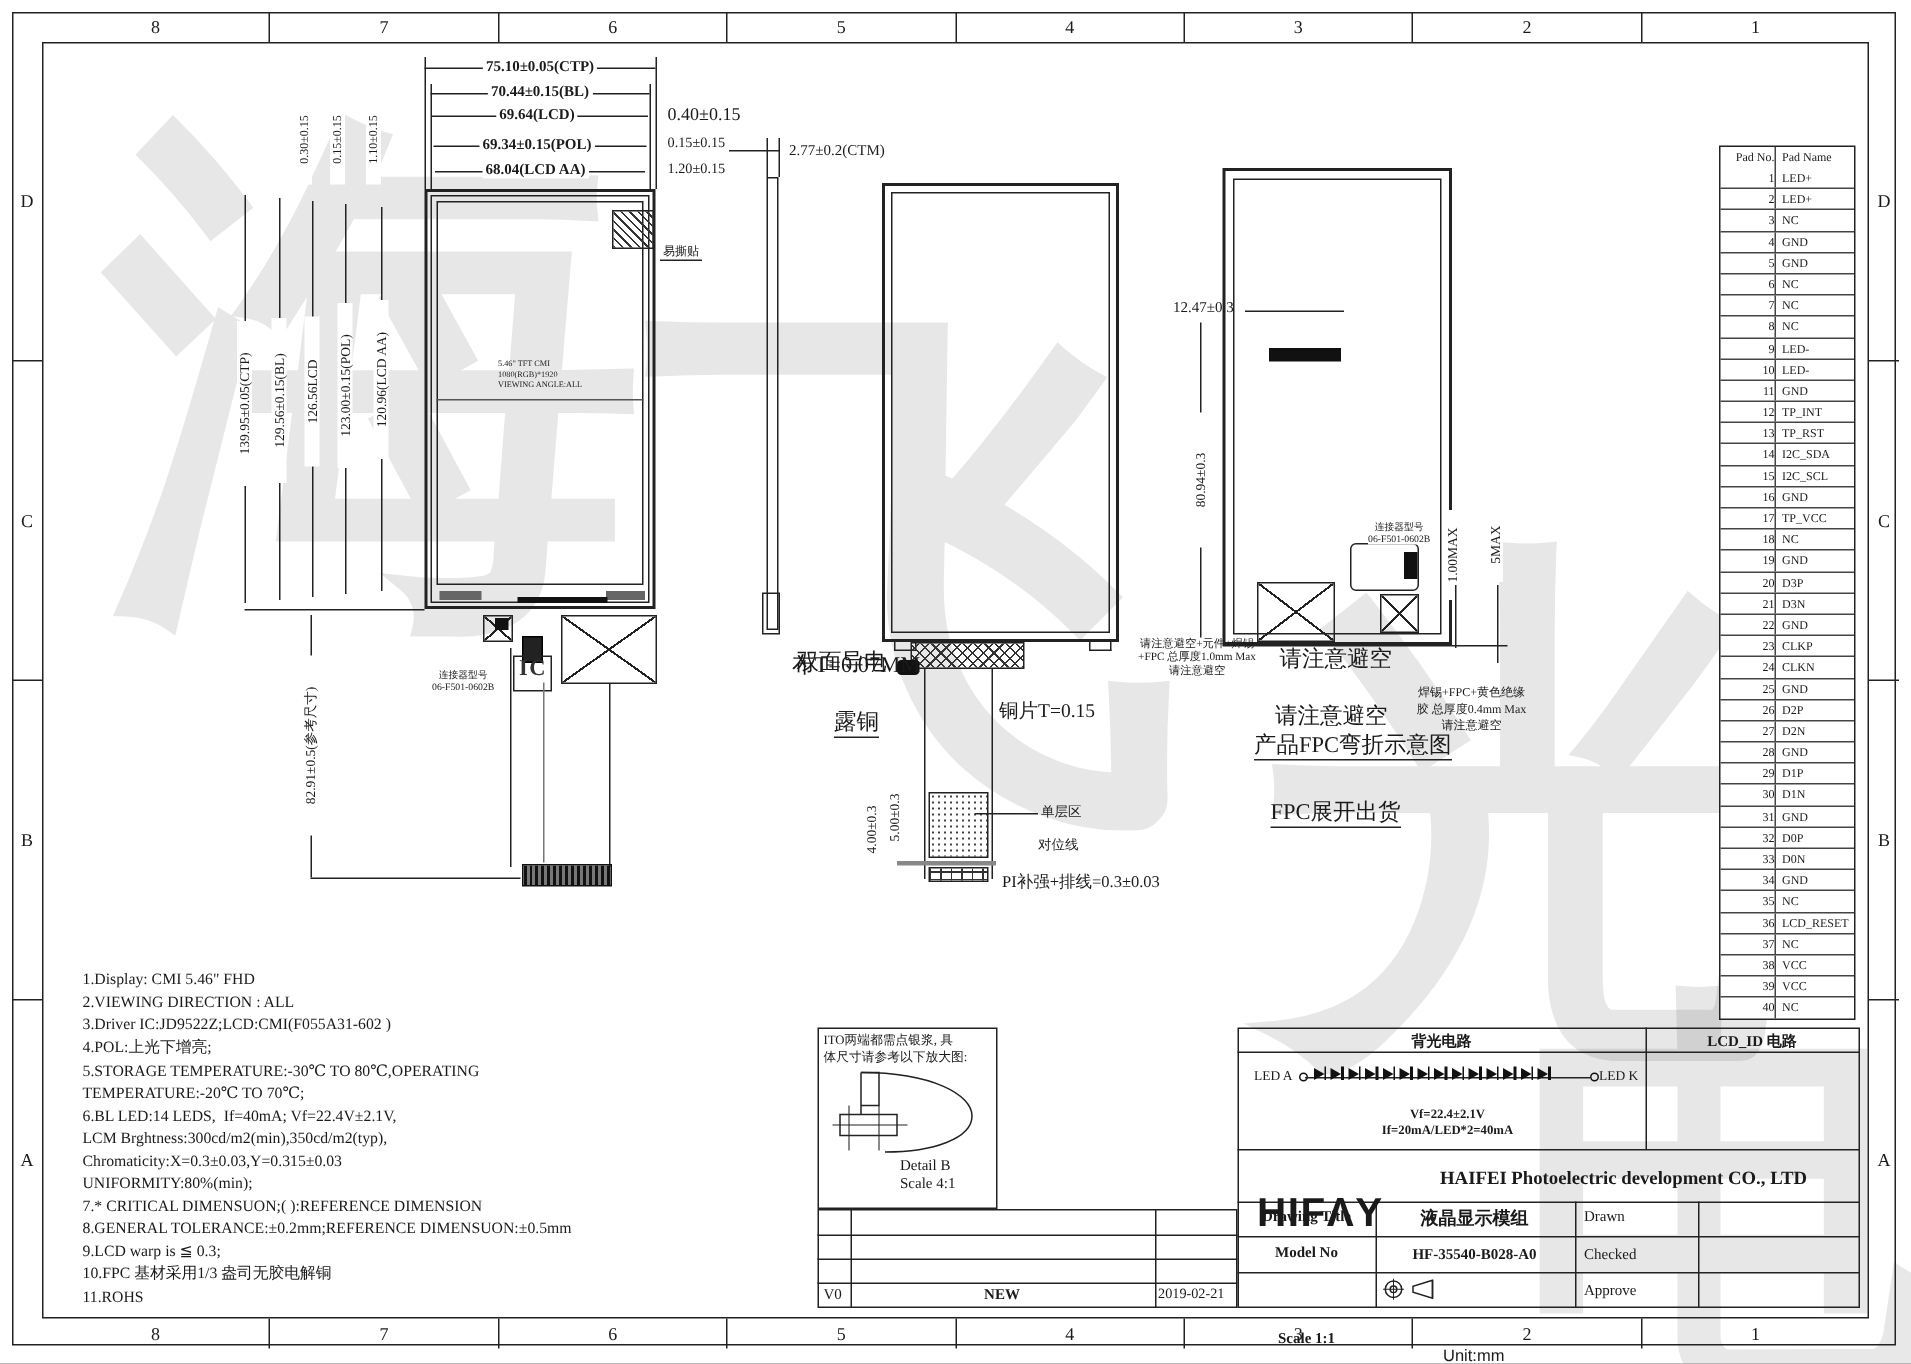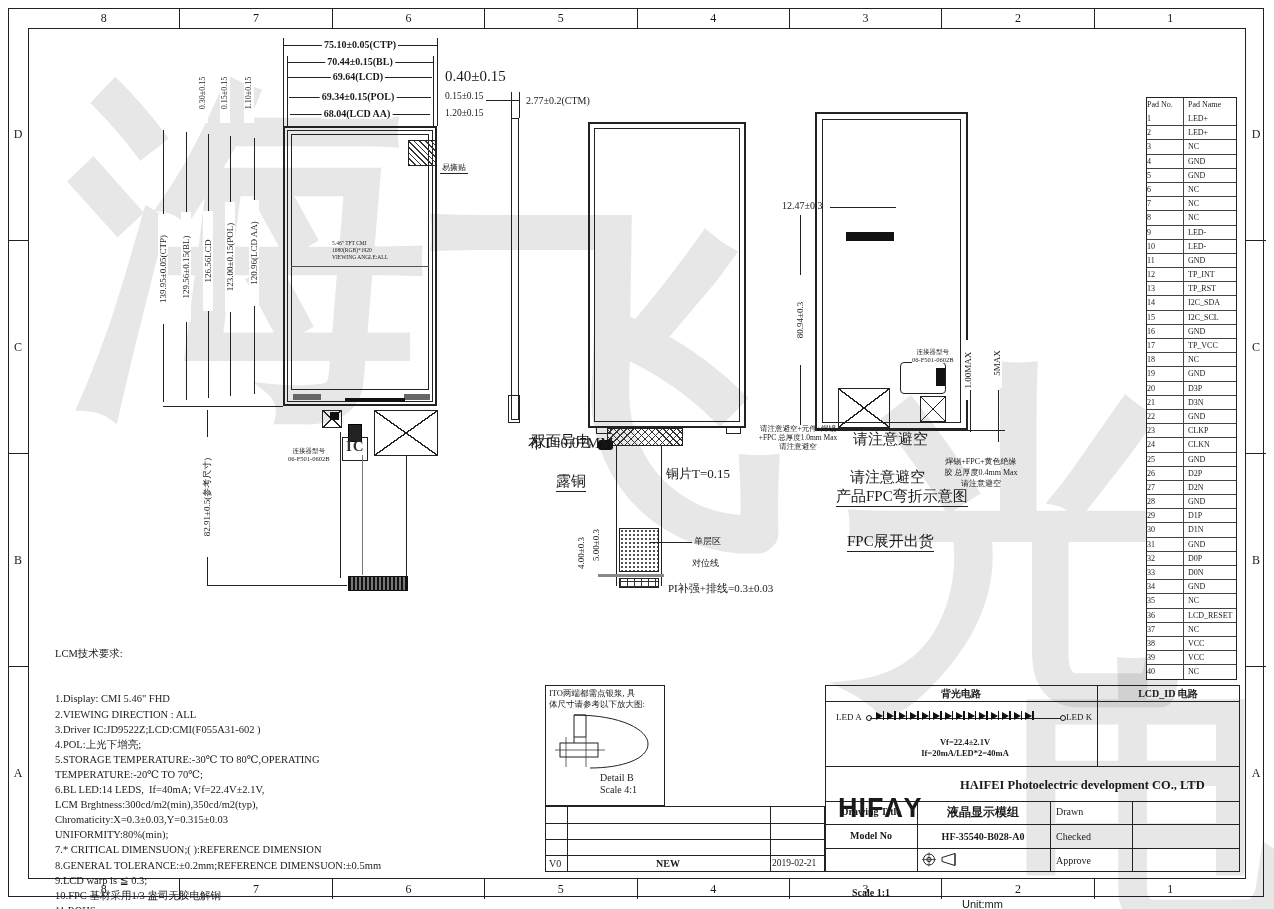--- a/index.html
+++ b/index.html
@@ -36,21 +36,21 @@
   .zoneH{position:absolute;left:28px;width:1218px;height:20px;display:flex;}
   .zoneH>div{flex:1;display:flex;align-items:center;justify-content:center;font-size:12px;border-right:1px solid #222;}
   .zoneH>div:last-child{border-right:none;}
   .zoneV{position:absolute;top:28px;width:20px;height:851px;display:flex;flex-direction:column;}
   .zoneV>div{flex:1;display:flex;align-items:center;justify-content:center;font-size:12px;border-bottom:1px solid #222;}
   .zoneV>div:last-child{border-bottom:none;}
   
   .padtbl{position:absolute;left:1146px;top:97px;width:91px;border:1.5px solid #222;box-sizing:border-box;font-size:8px;background:#fff;}
   .pt-row{display:flex;height:13.2px;line-height:13.2px;border-top:1px solid #444;}
   .pt-row:first-child{border-top:none;}
-  .pt-no{width:36px;text-align:left;border-right:1px solid #444;}
+  .pt-no{width:36px;text-align:right;border-right:1px solid #444;}
   .pt-nm{flex:1;padding-left:4px;white-space:nowrap;overflow:hidden;}
   .pt-hdr{height:14px;line-height:14px;font-size:8px;}
   
   .notes{position:absolute;left:55px;top:616px;width:350px;font-size:10.5px;line-height:15.1px;white-space:pre;}
   .tbl-cell{position:absolute;font-size:10px;white-space:nowrap;}
   .logo{position:absolute;font-family:"Liberation Sans","DejaVu Sans",sans-serif;font-weight:900;font-size:27px;letter-spacing:1px;font-stretch:condensed;margin-top:24px;}
   .led-row{position:absolute;display:flex;align-items:center;}
   .led{display:flex;align-items:center;margin:0 1.5px;}
   .led .tri{width:0;height:0;border-top:4px solid transparent;border-bottom:4px solid transparent;border-left:7px solid #111;}
   .led .bar{width:1.5px;height:9px;background:#111;}
@@ -108,21 +108,21 @@
   <div class="lh" style="left:283px;top:45px;width:154px;"></div>
   <div class="dl ctr" style="left:360px;top:39px;">75.10±0.05(CTP)</div>
   <div class="lh" style="left:287px;top:62px;width:146px;"></div>
   <div class="dl ctr" style="left:360px;top:56px;">70.44±0.15(BL)</div>
   <div class="lh" style="left:288px;top:77px;width:144px;"></div>
   <div class="dl ctr" style="left:358px;top:71px;">69.64(LCD)</div>
   <div class="lh" style="left:289px;top:97px;width:142px;"></div>
   <div class="dl ctr" style="left:358px;top:91px;">69.34±0.15(POL)</div>
   <div class="lh" style="left:290px;top:114px;width:140px;"></div>
   <div class="dl ctr" style="left:357px;top:108px;">68.04(LCD AA)</div>
-  <div class="dl" style="left:443px;top:71px;font-size:15px;">0.40±0.15</div>
+  <div class="dl" style="left:443px;top:71px;font-size:12px;">0.40±0.15</div>
   <div class="dl" style="left:443px;top:91px;font-size:9.5px;">0.15±0.15</div>
   <div class="dl" style="left:443px;top:108px;font-size:9.5px;">1.20±0.15</div>
   <div class="lv" style="left:283px;top:38px;height:88px;"></div>
   <div class="lv" style="left:437px;top:38px;height:88px;"></div>
   <div class="lv" style="left:287px;top:56px;height:70px;"></div>
   <div class="lv" style="left:433px;top:56px;height:70px;"></div>
 
   <div class="rot sm" style="left:173px;top:88px;width:60px;">0.30±0.15</div>
   <div class="rot sm" style="left:195px;top:88px;width:60px;">0.15±0.15</div>
   <div class="rot sm" style="left:219px;top:88px;width:60px;">1.10±0.15</div>
@@ -398,21 +398,20 @@
         <div class="pt-nm">VCC</div>
       </div>
         <div class="pt-row">
         <div class="pt-no">40</div>
         <div class="pt-nm">NC</div>
       </div>
       </div>
   </div>
 
   <div class="notes">
-    <div>LCM技术要求:</div>
     <div><div>1.Display: CMI 5.46" FHD</div><div>2.VIEWING DIRECTION : ALL</div><div>3.Driver IC:JD9522Z;LCD:CMI(F055A31-602 )</div><div>4.POL:上光下增亮;</div><div>5.STORAGE TEMPERATURE:-30℃ TO 80℃,OPERATING</div><div>TEMPERATURE:-20℃ TO 70℃;</div><div>6.BL LED:14 LEDS,  If=40mA; Vf=22.4V±2.1V,</div><div>LCM Brghtness:300cd/m2(min),350cd/m2(typ),</div><div>Chromaticity:X=0.3±0.03,Y=0.315±0.03</div><div>UNIFORMITY:80%(min);</div><div>7.* CRITICAL DIMENSUON;( ):REFERENCE DIMENSION</div><div>8.GENERAL TOLERANCE:±0.2mm;REFERENCE DIMENSUON:±0.5mm</div><div>9.LCD warp is ≦ 0.3;</div><div>10.FPC 基材采用1/3 盎司无胶电解铜</div><div>11.ROHS</div></div>
   </div>
 
   <div class="box" style="left:545px;top:685px;width:120px;height:121px;border-width:1.5px;"></div>
   <div class="abs" style="left:549px;top:688px;font-size:8.5px;line-height:11px;white-space:nowrap;">
     <div>ITO两端都需点银浆, 具</div>
     <div>体尺寸请参考以下放大图:</div>
   </div>
   <svg class="abs" style="left:552px;top:712px;" width="106" height="62" viewBox="0 0 106 62">
     <path d="M22,3 C70,3 96,18 96,32 C96,47 70,56 38,56" fill="none" stroke="#222" stroke-width="1"></path>

